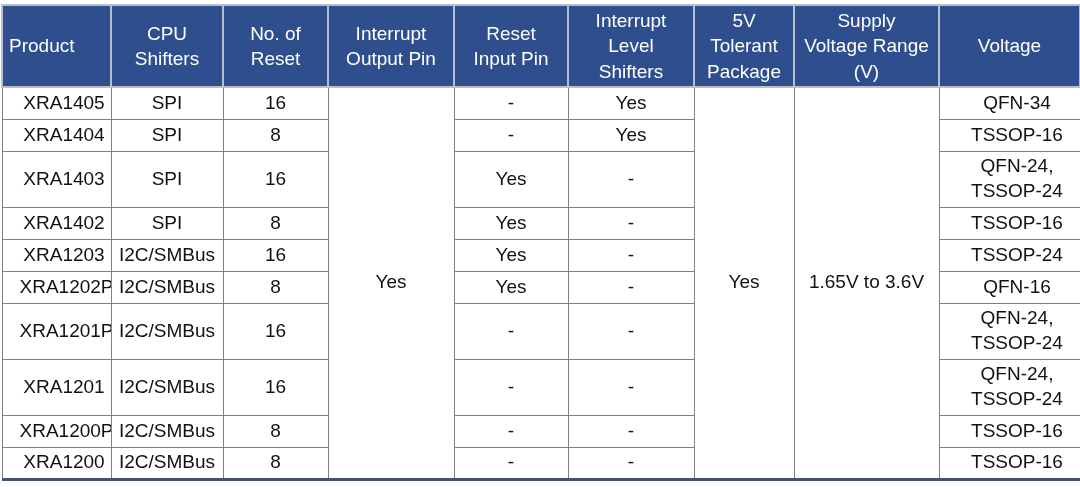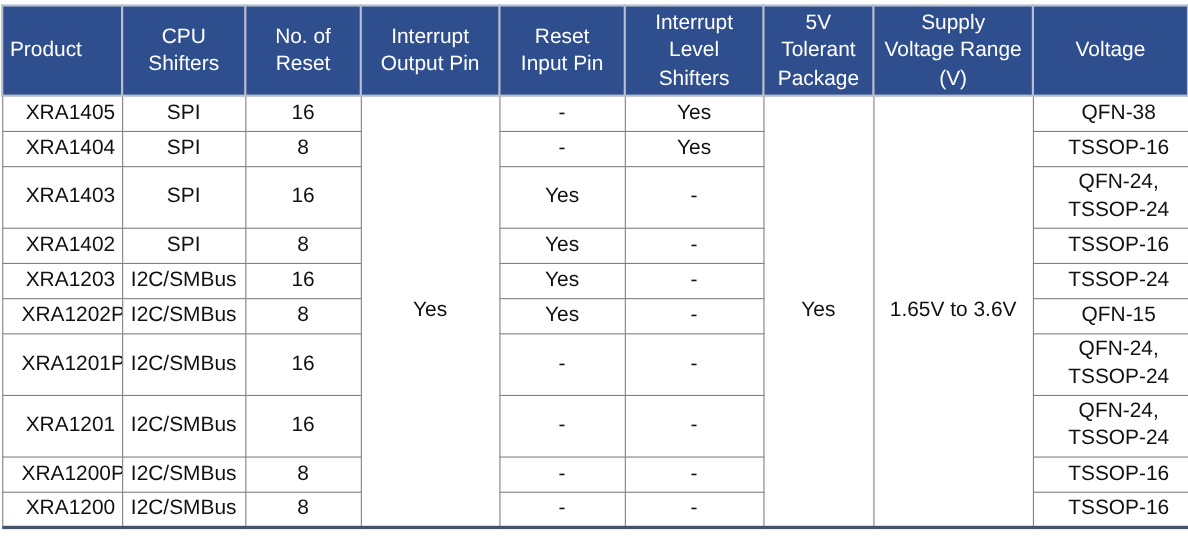--- a/index.html
+++ b/index.html
@@ -110,21 +110,21 @@
     <tbody>
       <tr class="single">
         <td class="left">XRA1405</td>
         <td>SPI</td>
         <td>16</td>
         <td rowspan="10">Yes</td>
         <td>-</td>
         <td>Yes</td>
         <td rowspan="10">Yes</td>
         <td rowspan="10">1.65V to 3.6V</td>
-        <td class="left">QFN-38</td>
+        <td class="left">QFN-34</td>
       </tr>
       <tr class="single">
         <td class="left">XRA1404</td>
         <td>SPI</td>
         <td>8</td>
         <td>-</td>
         <td>Yes</td>
         <td class="left">TSSOP-16</td>
       </tr>
       <tr class="tall">
@@ -151,21 +151,21 @@
         <td>Yes</td>
         <td>-</td>
         <td class="left">TSSOP-24</td>
       </tr>
       <tr class="single">
         <td class="left">XRA1202P</td>
         <td>I2C/SMBus</td>
         <td>8</td>
         <td>Yes</td>
         <td>-</td>
-        <td class="left">QFN-15</td>
+        <td class="left">QFN-16</td>
       </tr>
       <tr class="tall">
         <td class="left">XRA1201P</td>
         <td>I2C/SMBus</td>
         <td>16</td>
         <td>-</td>
         <td>-</td>
         <td class="left">QFN-24,
 TSSOP-24</td>
       </tr>

